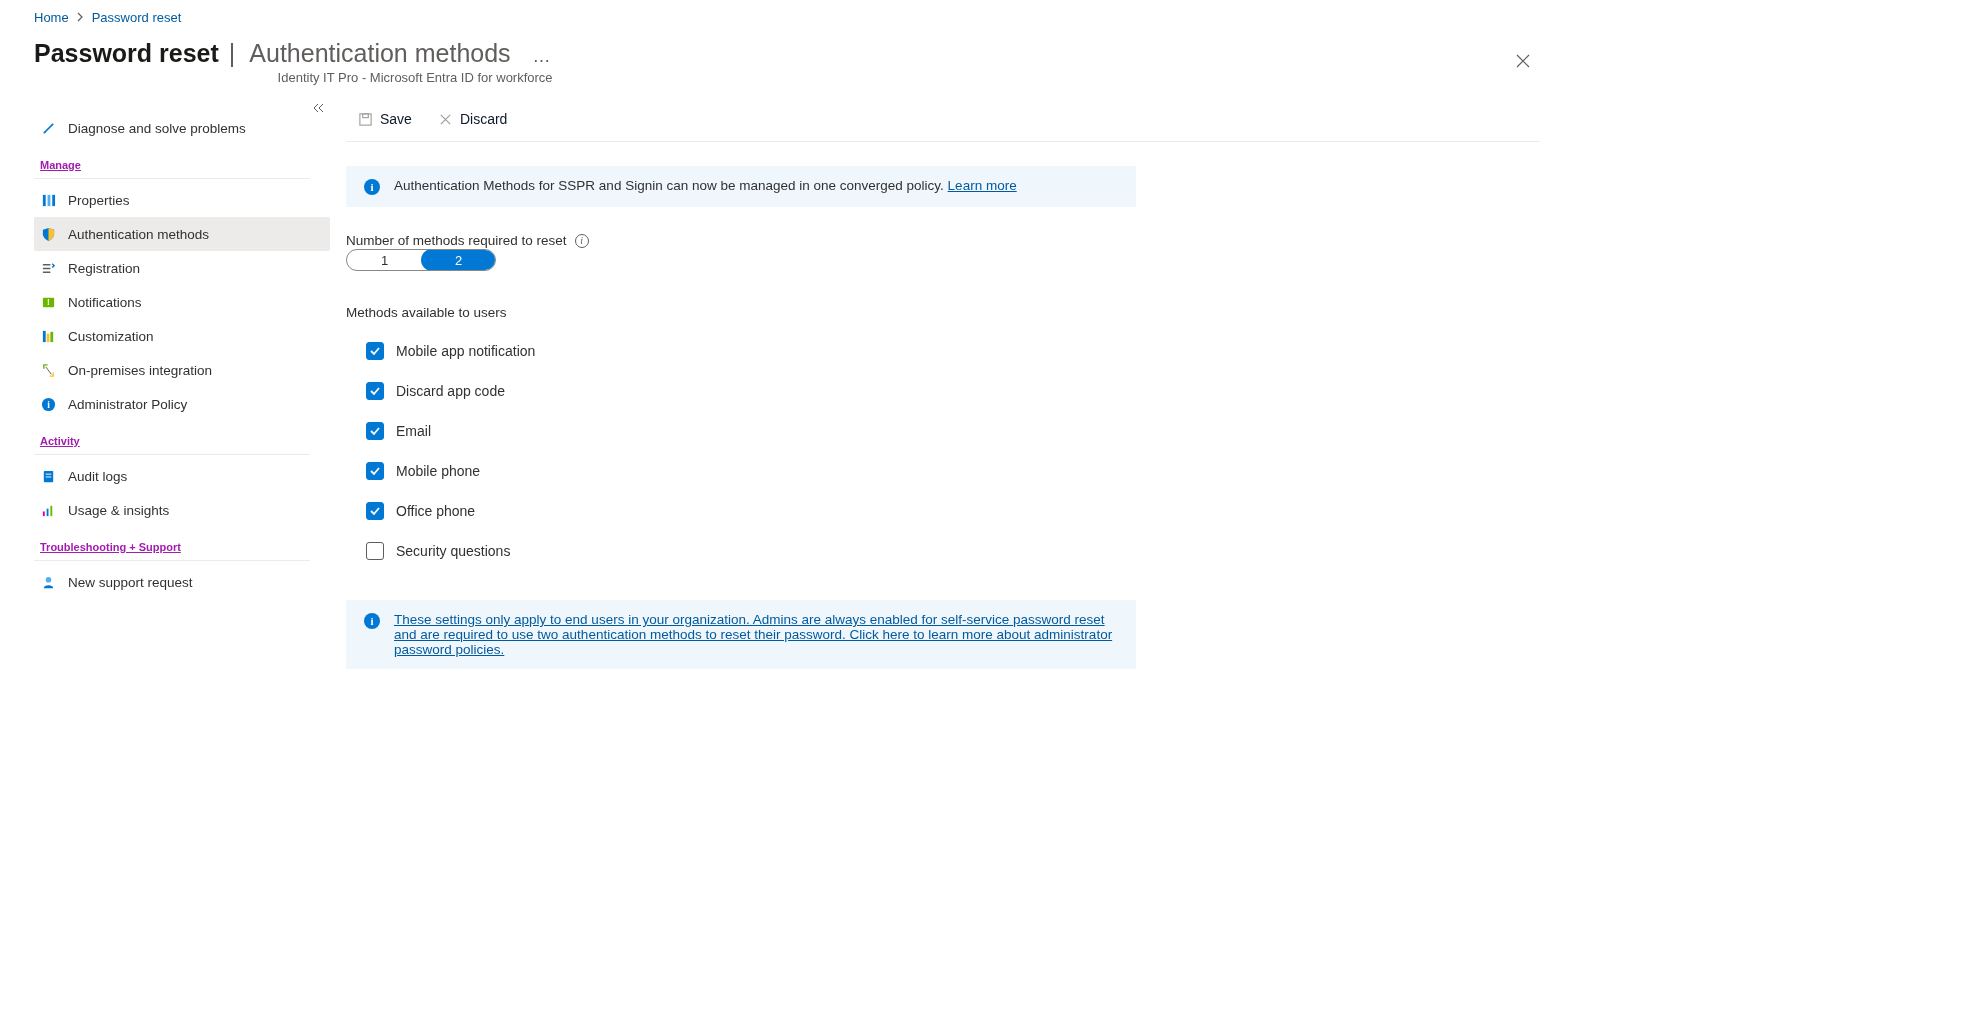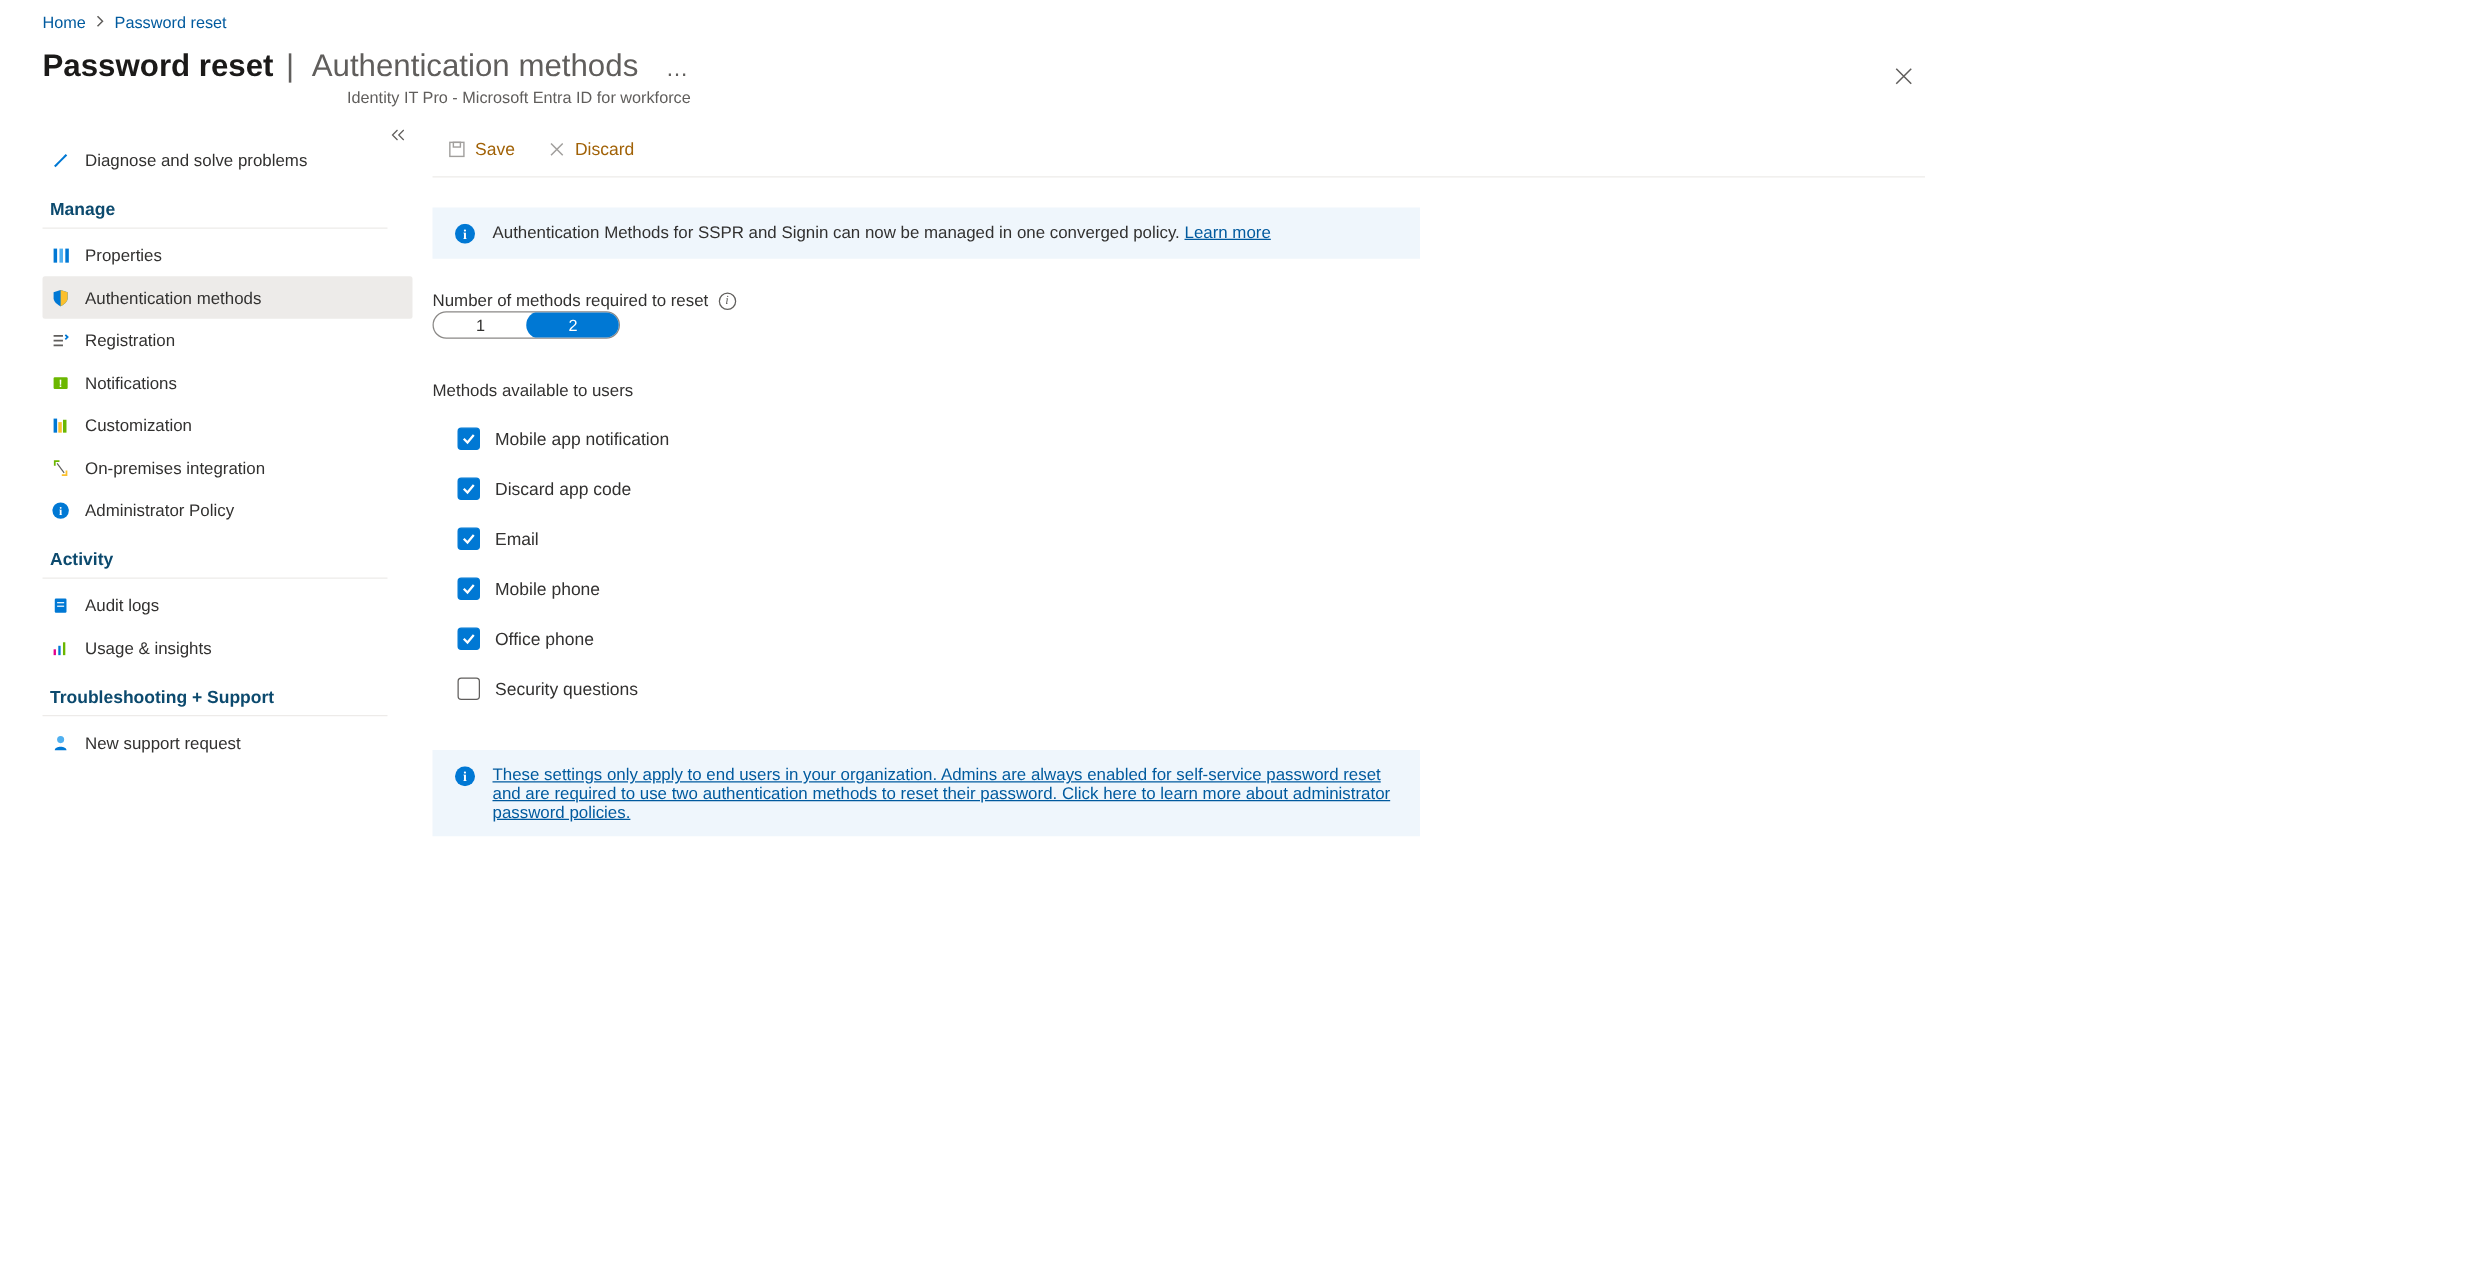--- a/index.html
+++ b/index.html
@@ -26,26 +26,26 @@
   
   .body { display: flex; margin-top: 22px; }
   .sidebar { width: 296px; flex-shrink: 0; position: relative; }
   .main { flex: 1; padding-left: 16px; }
 
   
   .collapse-btn { position: absolute; right: 6px; top: -4px; color: #444; cursor: pointer; font-size: 11px; }
   .sidebar-item { display: flex; align-items: center; gap: 12px; padding: 9px 10px 9px 6px; font-size: 13.5px; color: #323130; cursor: pointer; border-radius: 2px; }
   .sidebar-item.active { background: #edebe9; }
   .sidebar-item .icon { width: 16px; height: 16px; display: flex; align-items: center; justify-content: center; }
-  .sidebar-section-title { font-size: 14px; font-weight: 600; color: #0c4a6e; padding: 14px 0 7px 6px; border-bottom: 1px solid #edebe9; margin-bottom: 4px; margin-right: 20px;}
+  .sidebar-section-title { font-size: 11px; font-weight: 600; color: #a21caf; padding: 14px 0 7px 6px; border-bottom: 1px solid #edebe9; margin-bottom: 4px; margin-right: 20px; text-decoration: underline;}
   .sidebar-group-first { margin-top: 4px; }
 
   
   .toolbar { display: flex; align-items: center; gap: 2px; border-bottom: 1px solid #edebe9; padding: 0 0 10px 0; margin-bottom: 24px; }
-  .toolbar-btn { display: flex; align-items: center; gap: 7px; color: #a16207; font-size: 14px; padding: 4px 12px; cursor: pointer; }
+  .toolbar-btn { display: flex; align-items: center; gap: 7px; color: #0f172a; font-size: 14px; padding: 4px 12px; cursor: pointer; }
   .toolbar-btn svg { stroke: #a19f9d; }
 
   
   .info-banner { display: flex; align-items: flex-start; gap: 14px; background: #eff6fc; padding: 12px 18px; width: 790px; font-size: 13.5px; color: #323130; }
   .info-banner .info-icon { width: 16px; height: 16px; flex-shrink: 0; margin-top: 1px; }
   .info-banner a { color: #005a9e; text-decoration: underline; }
   .info-banner.wide { width: 790px; }
 
   
   .field { margin-top: 26px; }

